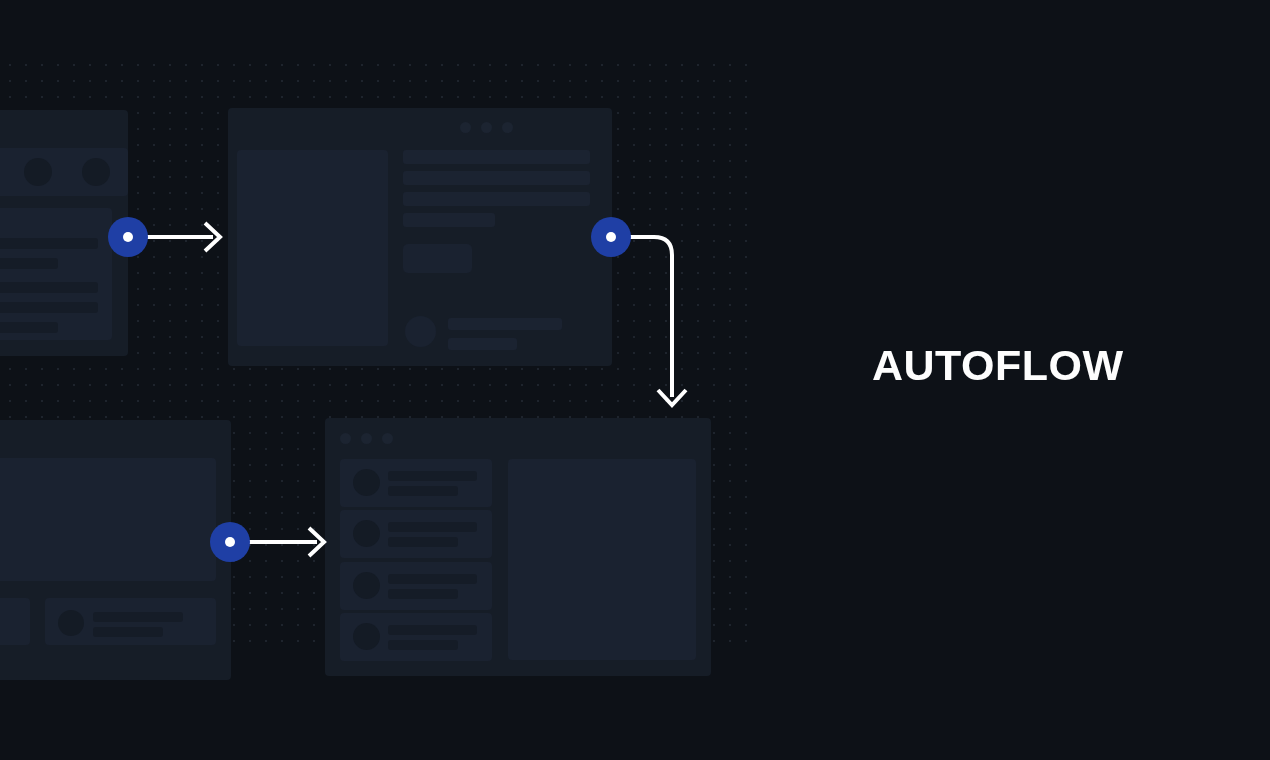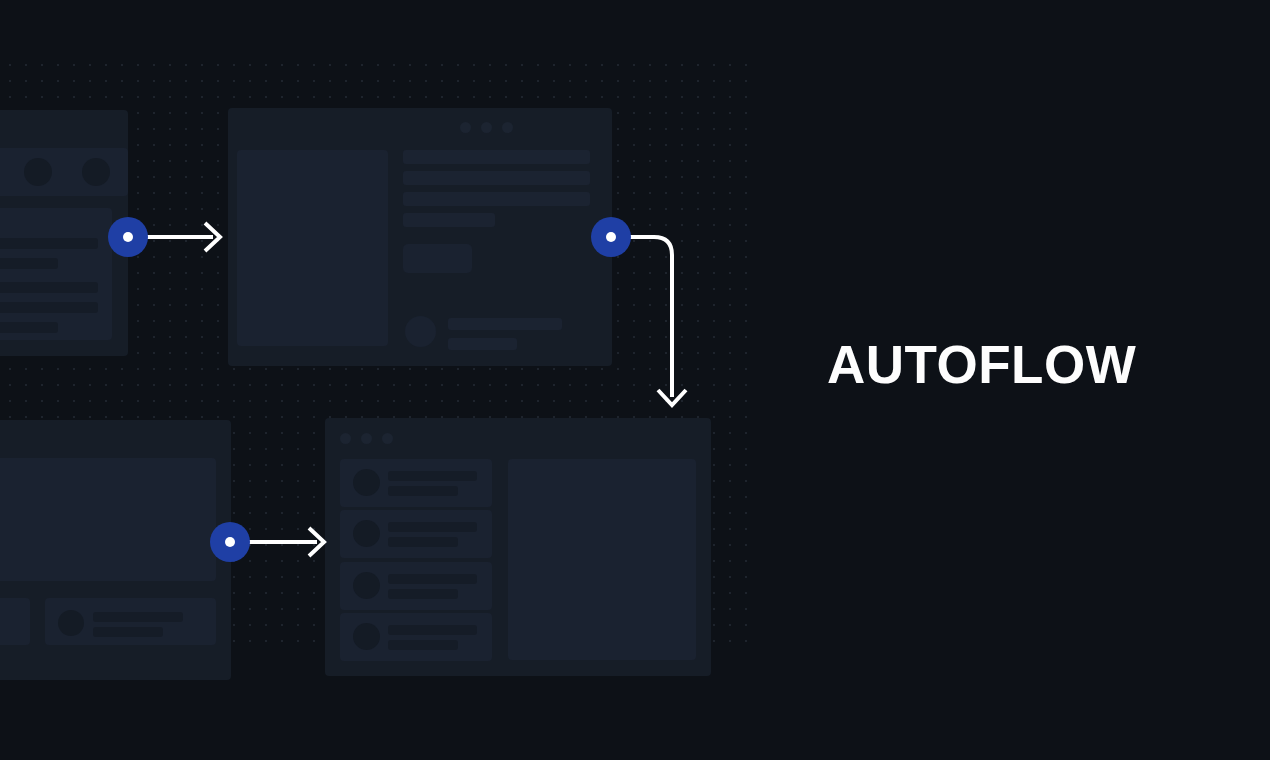--- a/index.html
+++ b/index.html
@@ -99,23 +99,23 @@
   }
   .connector {
     position: absolute;
     z-index: 35;
     overflow: visible;
   }
 
   
   #wordmark {
     position: absolute;
-    left: 827px;
+    left: 872px;
     top: 334px;
-    font-size: 53px;
+    font-size: 43px;
     line-height: 62px;
     font-weight: bold;
     letter-spacing: 0.5px;
     color: #fdfdfd;
     white-space: nowrap;
   }
 </style>
 </head>
 <body>
 

